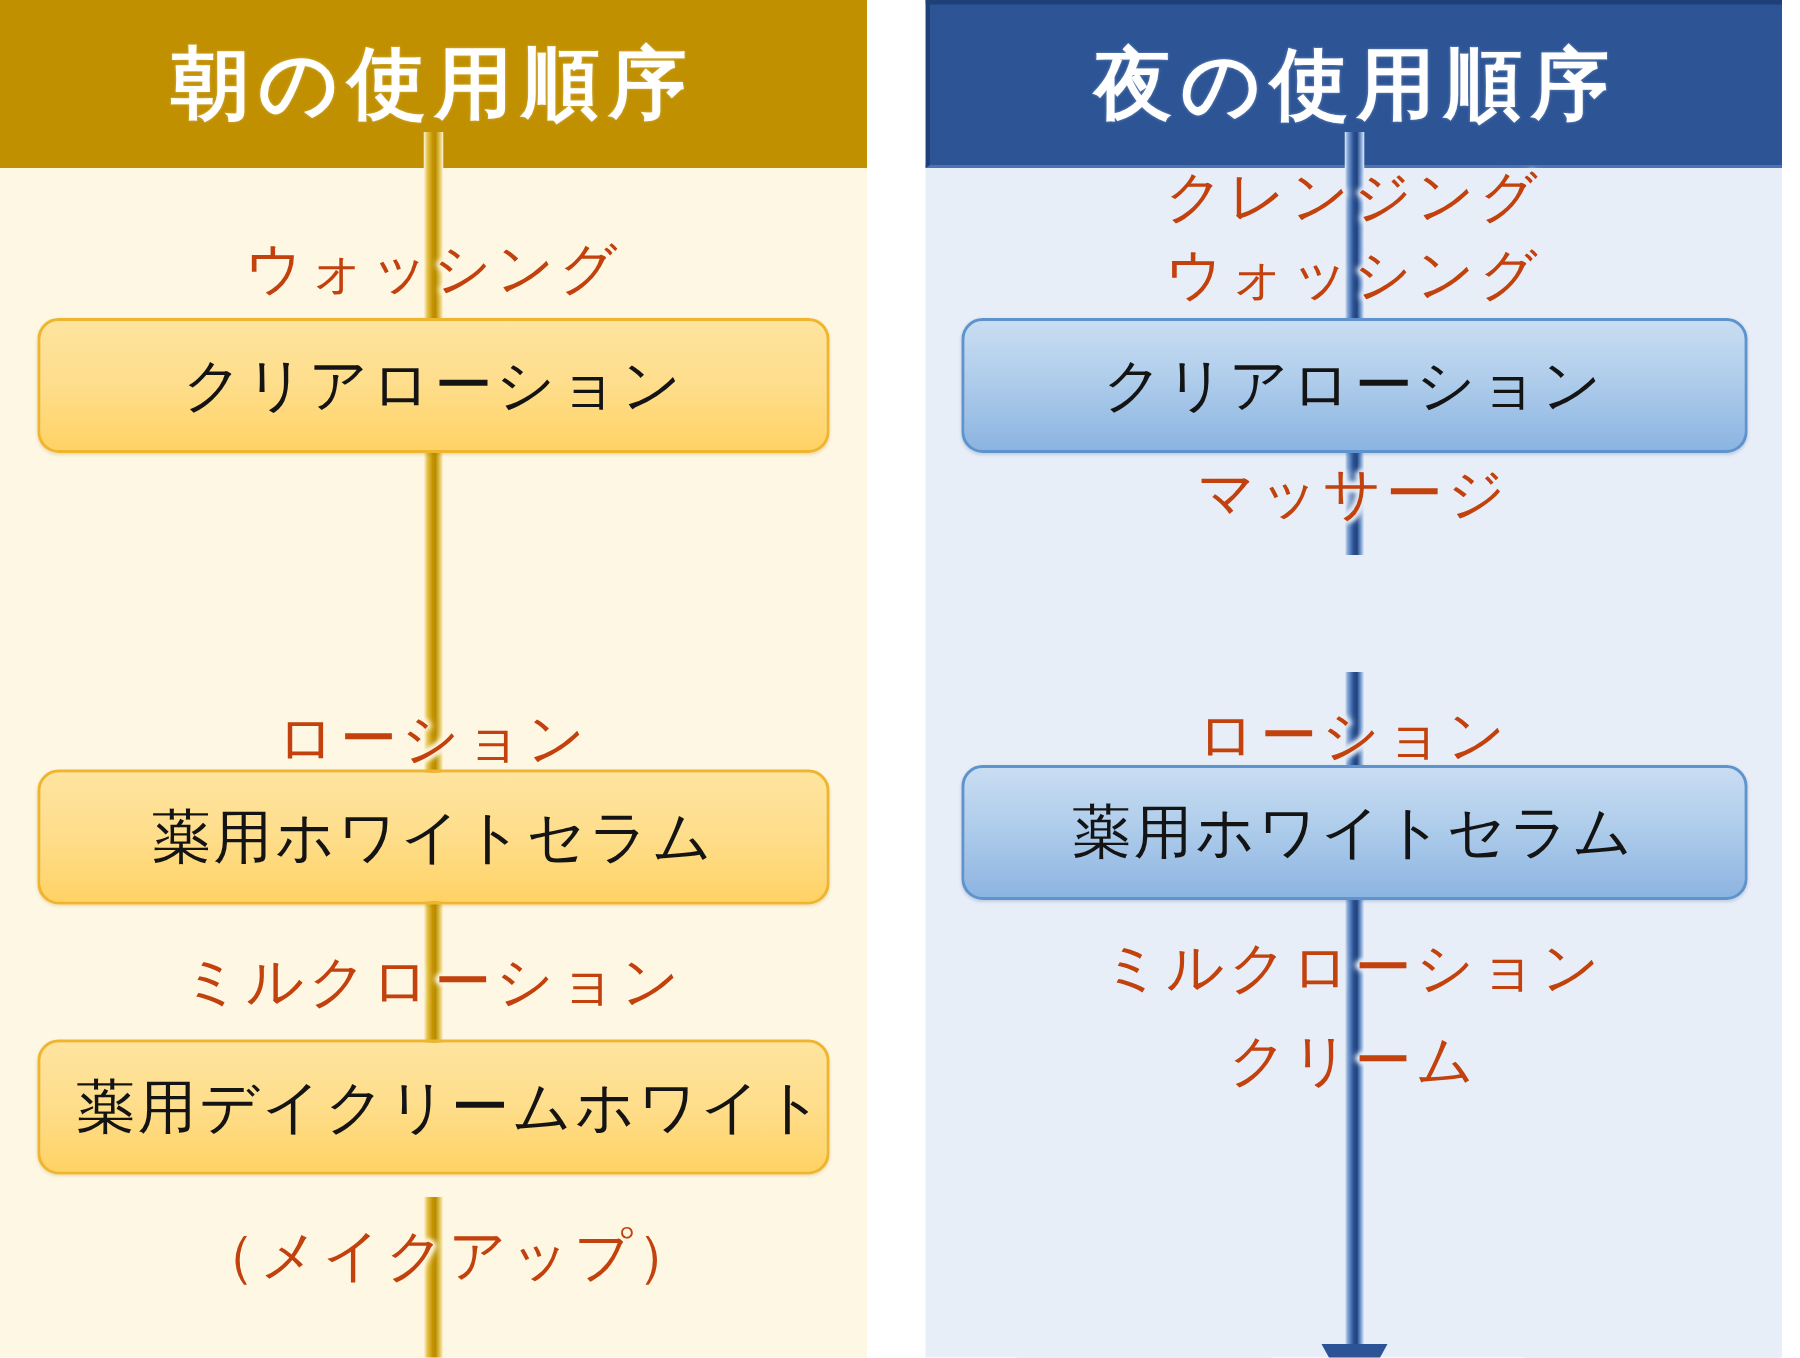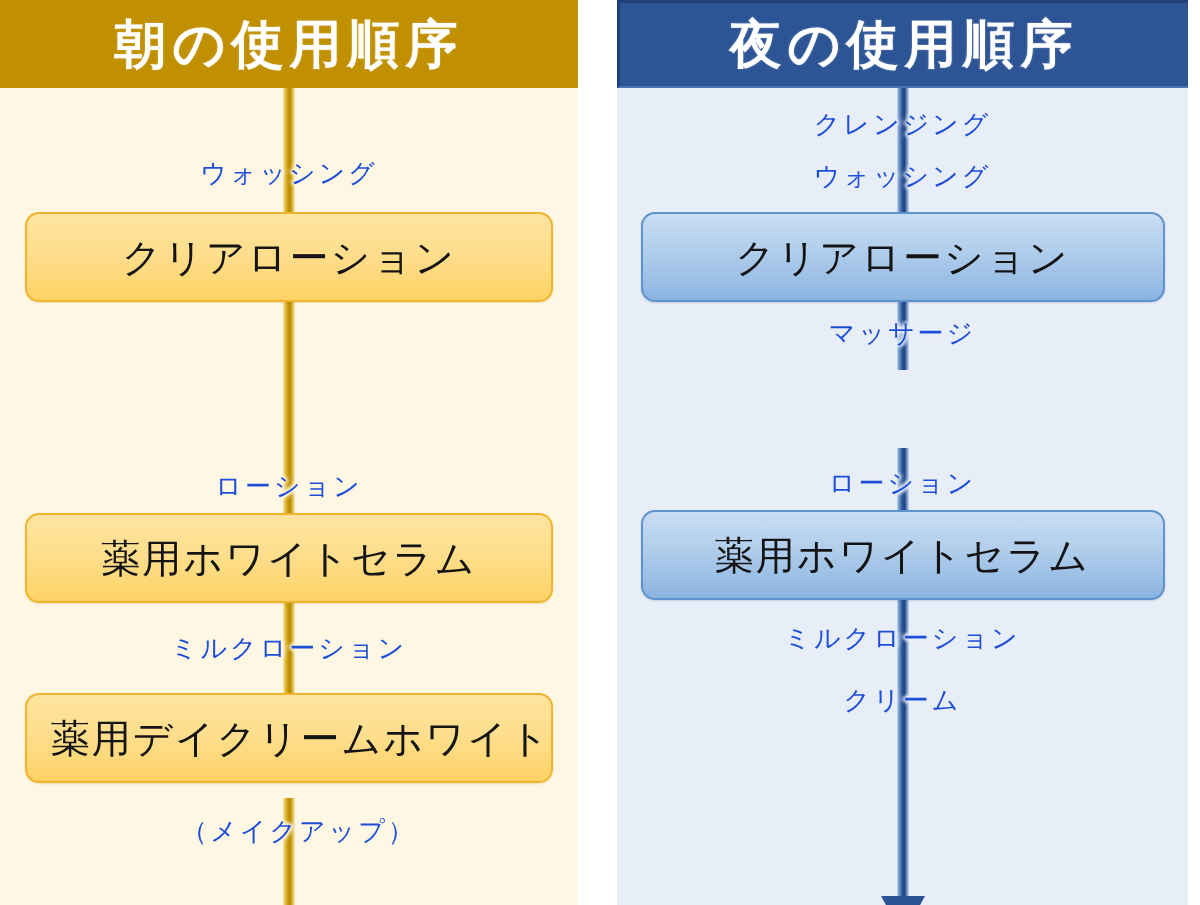--- a/index.html
+++ b/index.html
@@ -30,30 +30,29 @@
   }
   .panel-morning {
     left: 0;
     width: 578px;
     background: #FDF7E3;
   }
   .panel-night {
     left: 617px;
     width: 571px;
     background: #E8EEF7;
-    font-family: Liberation Serif, serif;
   }
 
   
   .panel-header {
     position: absolute;
     top: 0;
     left: 0;
     width: 100%;
-    height: 88px;
+    height: 112px;
     display: flex;
     align-items: center;
     justify-content: center;
     box-sizing: border-box;
   }
   .panel-morning .panel-header {
     background: #C19000;
   }
   .panel-night .panel-header {
     background: #2D5596;
@@ -148,22 +147,22 @@
     white-space: nowrap;
     line-height: 1;
   }
 
   
   .connector-label {
     position: absolute;
     left: 50%;
     transform: translateX(-50%);
     z-index: 2;
-    font-size: 26px;
-    color: #1d4ed8;
+    font-size: 38px;
+    color: #c2410c;
     letter-spacing: 3px;
     white-space: nowrap;
     line-height: 1;
     text-align: right;
     text-shadow:
        2px 0 3px #FDF7E3, -2px 0 3px #FDF7E3,
        0 2px 3px #FDF7E3, 0 -2px 3px #FDF7E3,
        3px 0 5px #FDF7E3, -3px 0 5px #FDF7E3;
   }
   .panel-night .connector-label {
@@ -228,21 +227,21 @@
       <div class="trunk trunk-blue" style="top:510px; height:306px;"></div>
       <div class="arrowhead arrowhead-blue" style="top:808px;"></div>
 
       <div class="connector-label" style="top:24px;">クレンジング</div>
       <div class="connector-label" style="top:76px;">ウォッシング</div>
 
       <div class="step-box box-blue" style="top:124px;">
         <span class="label">クリアローション</span>
       </div>
 
-      <div class="connector-label" style="top:233px;">マッサージ</div>
+      <div class="connector-label" style="top:222px;">マッサージ</div>
 
 
       <div class="connector-label" style="top:383px;">ローション</div>
 
       <div class="step-box box-blue" style="top:422px;">
         <span class="label">薬用ホワイトセラム</span>
       </div>
 
       <div class="connector-label" style="top:538px;">ミルクローション</div>
       <div class="connector-label" style="top:600px;">クリーム</div>

